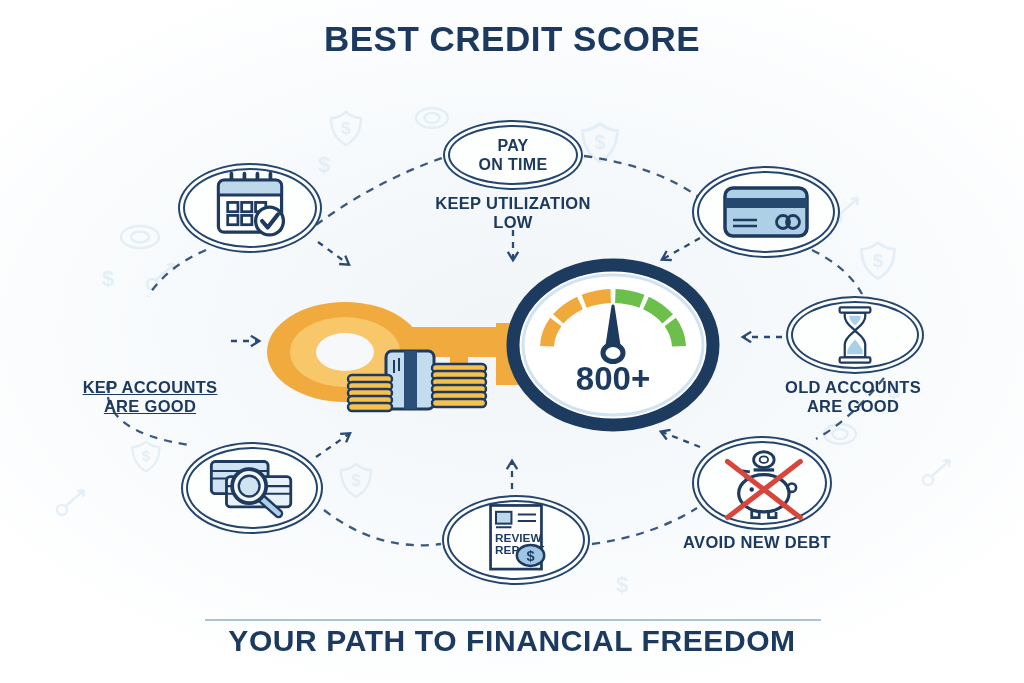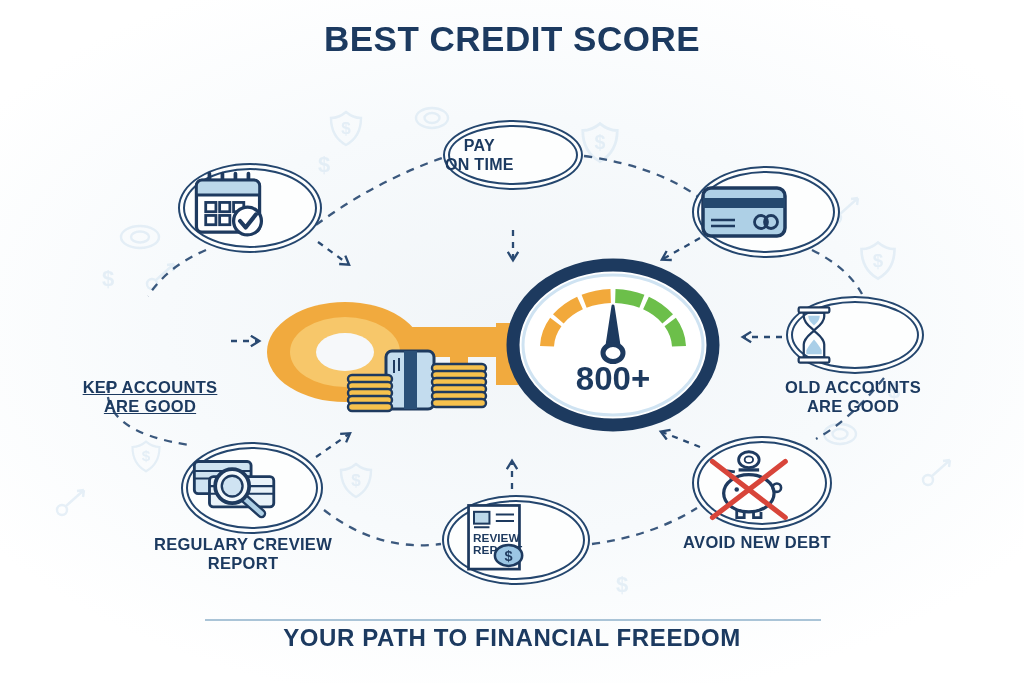--- a/index.html
+++ b/index.html
@@ -8,30 +8,30 @@
     background:radial-gradient(ellipse 62% 56% at 50% 48%, #f1f5f8 0%, #f7fafc 55%, #ffffff 100%);}
   svg{display:block}
   .layer{position:absolute;left:0;top:0;width:1024px;height:683px;pointer-events:none;}
   .wm{z-index:0;}
   .connectors{z-index:1;}
   .art{position:absolute;z-index:2;}
   .gauge{z-index:3;}
   .node{position:absolute;z-index:4;border:2.5px solid #24466e;border-radius:50%;
     background:#fdfefe;box-sizing:border-box;display:flex;align-items:center;justify-content:center;}
   .node::before{content:"";position:absolute;inset:3px;border:2px solid #24466e;border-radius:50%;}
-  .node-inner{position:relative;z-index:1;display:flex;align-items:center;justify-content:flex-start;width:100%;height:100%;}
+  .node-inner{position:relative;z-index:1;display:flex;align-items:center;justify-content:center;width:100%;height:100%;}
   .txt{color:#1c3a60;font-weight:bold;text-align:center;white-space:pre-line;letter-spacing:.3px;}
   .nlabel{position:absolute;z-index:4;font-size:16.5px;line-height:1.18;color:#1c3a60;font-weight:bold;
     text-align:center;white-space:pre-line;letter-spacing:.3px;}
   .title{position:absolute;z-index:5;top:20px;left:0;width:100%;text-align:center;color:#1c3a60;
     font-weight:bold;font-size:35px;line-height:1.06;letter-spacing:.5px;}
   .pay-text{font-size:16px;line-height:1.2;}
   .footer-line{position:absolute;z-index:5;left:205px;top:619px;width:616px;height:2px;background:#aac4d7;}
   .footer-text{position:absolute;z-index:5;top:624px;left:0;width:100%;text-align:center;color:#1c3a60;
-    font-weight:bold;font-size:24px;letter-spacing:.6px;}
+    font-weight:bold;font-size:30px;letter-spacing:.6px;}
   
   #node-calendar{left:178px;top:163px;width:144px;height:90px;}
   #node-pay{left:443px;top:120px;width:140px;height:70px;}
   #node-card{left:692px;top:166px;width:148px;height:92px;}
   #node-left{left:87px;top:298px;width:136px;height:78px;}
   #node-right{left:786px;top:296px;width:138px;height:78px;}
   #node-bleft{left:181px;top:442px;width:142px;height:92px;}
   #node-bcenter{left:442px;top:495px;width:148px;height:90px;}
   #node-bright{left:692px;top:436px;width:140px;height:94px;}
   #label-utilization{left:393px;top:194px;width:240px;}
@@ -184,20 +184,22 @@
     <ellipse cx="110" cy="97" rx="10" ry="8.5" fill="#ffffff" stroke="#1d3a5f" stroke-width="5"></ellipse>
     <text x="110" y="134" text-anchor="middle" font-size="33" font-weight="bold" fill="#1d3a5f">800+</text>
   </svg>
 
   <div class="node" id="node-pay">
     <div class="node-inner">
         <div class="txt pay-text">PAY
 ON TIME</div>
       </div>
   </div>
+  <div class="nlabel" id="label-utilization">KEEP UTILIZATION
+LOW</div>
 
   <div class="node" id="node-calendar">
     <div class="node-inner">
       <svg width="96" height="78" viewBox="0 0 100 84">
         <path d="M30,5 V16 M44,5 V16 M58,5 V16 M72,5 V16" stroke="#1e3a5f" stroke-width="4" stroke-linecap="round"></path>
         <rect x="16" y="12" width="68" height="56" rx="6" fill="#fff" stroke="#1e3a5f" stroke-width="3.5"></rect>
         <path d="M16,28 V18 a6,6 0 0 1 6,-6 h56 a6,6 0 0 1 6,6 v10 Z" fill="#bcd8ea" stroke="#1e3a5f" stroke-width="3"></path>
         <g fill="#fff" stroke="#1e3a5f" stroke-width="3">
           <rect x="26" y="36" width="11" height="10"></rect>
             <rect x="41" y="36" width="11" height="10"></rect>
@@ -248,22 +250,20 @@
         <path d="M12,22 H72 M12,30 H72" stroke="#1e3a5f" stroke-width="2.2"></path>
         <rect x="28" y="28" width="68" height="32" rx="4" fill="#e9f2f9" stroke="#1e3a5f" stroke-width="3"></rect>
         <path d="M28,38 H96 M28,46 H96" stroke="#1e3a5f" stroke-width="2.2"></path>
         <line x1="65" y1="51" x2="83" y2="67" stroke="#1e3a5f" stroke-width="10" stroke-linecap="round"></line>
         <line x1="65" y1="51" x2="83" y2="67" stroke="#aed0e6" stroke-width="5" stroke-linecap="round"></line>
         <circle cx="52" cy="38" r="18" fill="#f2f8fc" stroke="#1e3a5f" stroke-width="4"></circle>
         <circle cx="52" cy="38" r="11" fill="#cfe3f2" stroke="#1e3a5f" stroke-width="2.5"></circle>
       </svg>
     </div>
   </div>
-  <div class="nlabel" id="label-bleft">REGULARY CREVIEW
-REPORT</div>
 
   <div class="node" id="node-bcenter">
     <div class="node-inner">
       <svg width="100" height="80" viewBox="0 0 100 88">
         <rect x="22" y="6" width="56" height="70" fill="#fff" stroke="#1e3a5f" stroke-width="3"></rect>
         <rect x="28" y="13" width="17" height="13" fill="#bcd8ea" stroke="#1e3a5f" stroke-width="2.2"></rect>
         <path d="M28,30 H45 M52,16 H72 M52,23 H72" stroke="#1e3a5f" stroke-width="2.2"></path>
         <text x="27" y="46" font-size="13" font-weight="bold" fill="#1e3a5f">REVIEW</text>
         <text x="27" y="59" font-size="13" font-weight="bold" fill="#1e3a5f">REPORT</text>
         <ellipse cx="66" cy="61" rx="15" ry="11.5" fill="#9cc6e4" stroke="#1e3a5f" stroke-width="2.8"></ellipse>

